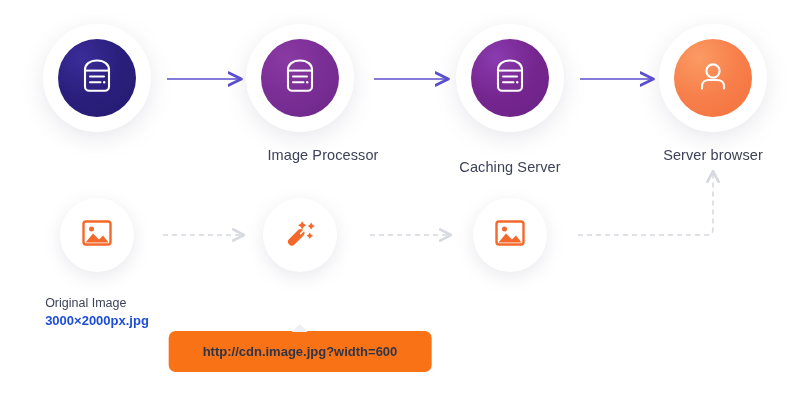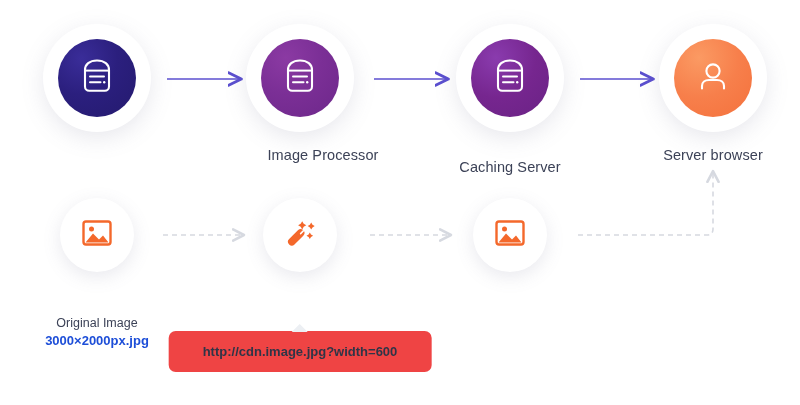--- a/index.html
+++ b/index.html
@@ -74,42 +74,41 @@
     position: absolute;
     transform: translateX(-50%);
     font-size: 14.5px;
     color: #3c4257;
     white-space: nowrap;
     letter-spacing: 0.1px;
   }
   .asset-label {
     position: absolute;
     transform: translateX(-50%);
-    text-align: center;
+    text-align: left;
     white-space: nowrap;
     line-height: 17px;
-    margin-top: 20px;
   }
   .asset-label .l1 {
     display: block;
     font-size: 12.5px;
     color: #3c4257;
   }
   .asset-label .l2 {
     display: block;
     font-size: 13px;
     font-weight: bold;
     color: #1d4ed8;
   }
 
   
   .tooltip {
     position: absolute;
     transform: translateX(-50%);
-    background: #ef4444;
+    background: #f97316;
     border-radius: 7px;
     padding: 13px 34px;
     font-size: 13px;
     font-weight: bold;
     color: #2f3547;
     white-space: nowrap;
   }
   .tooltip .pointer {
     position: absolute;
     top: -7px;

